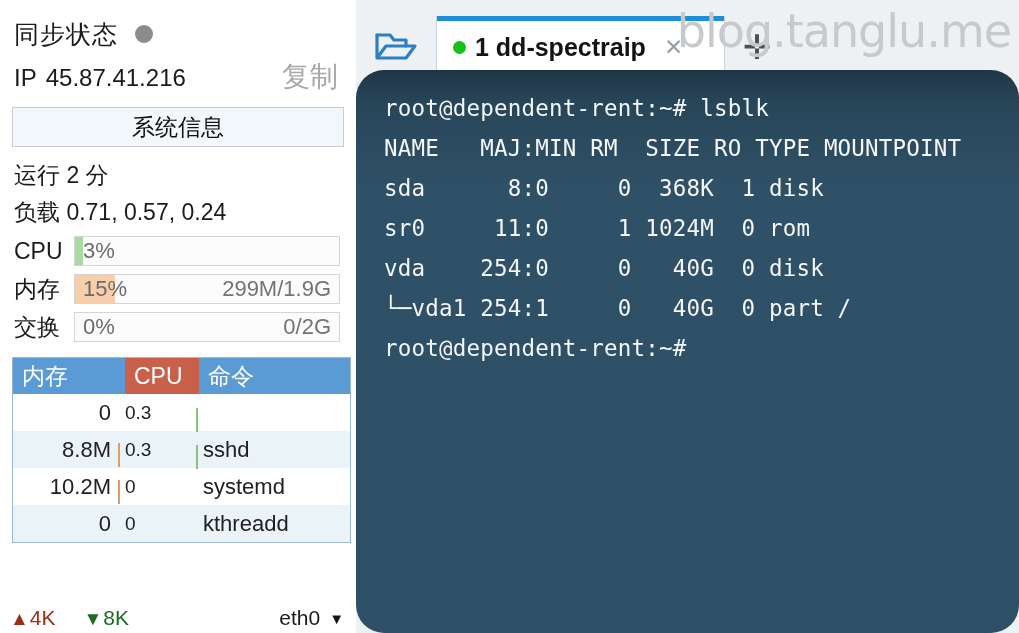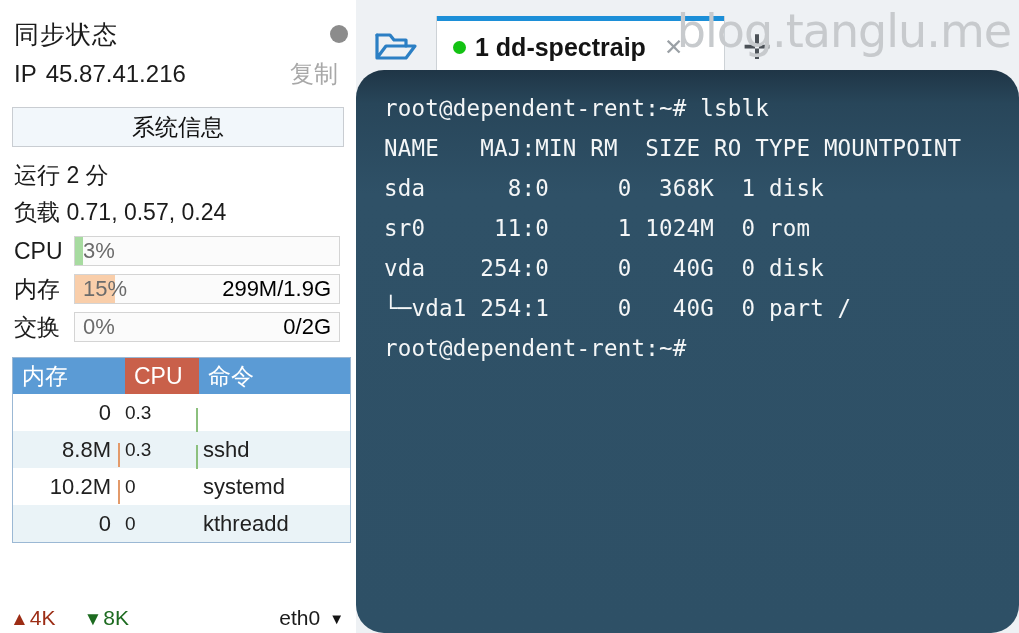--- a/index.html
+++ b/index.html
@@ -17,36 +17,35 @@
     position:relative;
     flex:0 0 356px;
     padding:0 8px;
   }
 
   .sync-row {
     display:flex; align-items:center;
     height:48px;
     padding-left:6px;
     margin-top:10px;
-    justify-content:space-between;
   }
   .sync-label { font-size:25px; color:#1b1b1b; letter-spacing:1px; }
   .sync-dot {
     width:18px; height:18px; border-radius:50%;
     background:#8c8c8c; margin-left:17px;
   }
 
   .ip-row {
     display:flex; align-items:baseline;
     padding-left:6px; height:38px;
     justify-content:space-between;
   }
   .ip-text { font-size:24px; color:#1b1b1b; }
   .ip-text .ipnum { margin-left:9px;margin-top:20px; }
-  .copy-link { font-size:24px; color:#a8a8a8; padding-right:10px; cursor:pointer; }
+  .copy-link { font-size:28px; color:#a8a8a8; padding-right:10px; cursor:pointer; }
 
   .sysinfo-btn {
     margin:11px 4px 0 4px;
     height:40px;
     background:#f2f7fb;
     border:1px solid #c9cdd2;
     display:flex; align-items:center; justify-content:center;
     font-size:23px; color:#121212;
     cursor:pointer;
   }
@@ -84,21 +83,21 @@
   }
   .meter-pct {
     position:absolute; left:8px; top:0; bottom:0;
     display:flex; align-items:center;
     font-size:22px; color:#6b6b6b;
     z-index:2;
   }
   .meter-abs {
     position:absolute; right:8px; top:0; bottom:0;
     display:flex; align-items:center;
-    font-size:22px; color:#000000;
+    font-size:22px; color:#737373;
     z-index:2;
   }
 
   
   .proc-table {
     margin:14px 4px 0 4px;
     border:1px solid #9bb8d4;
     width:339px;
   }
   .proc-head { display:flex; height:36px; }

